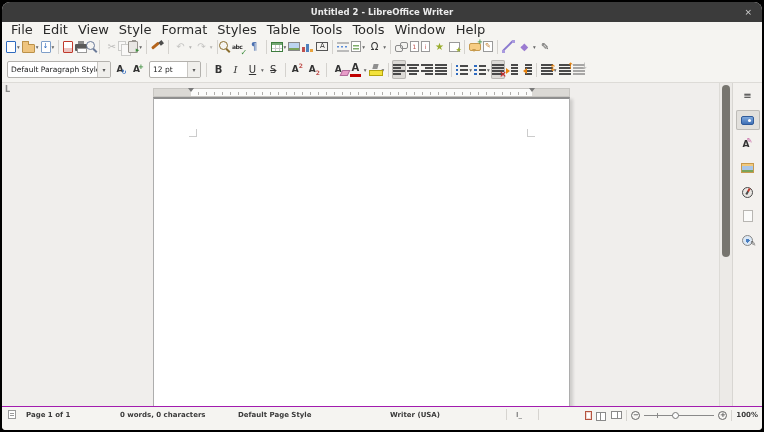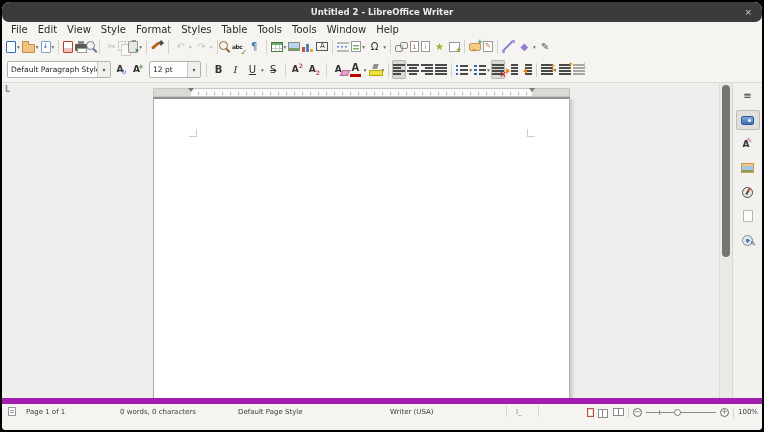--- a/index.html
+++ b/index.html
@@ -1,26 +1,26 @@
 <!DOCTYPE html>
 <html><head>
 <meta charset="utf-8">
 <style>
   * { margin:0; padding:0; box-sizing:border-box; }
   html,body { width:764px; height:432px; background:#000; font-family:"DejaVu Sans",sans-serif; overflow:hidden; }
   #window { position:absolute; left:2px; top:2px; width:760px; height:428px; background:#f5f4f1; border-radius:8px 8px 4px 4px; overflow:hidden; }
 
   
-  .titlebar { position:absolute; left:0; top:0; right:0; height:20px; background:#3b3b3b; display:flex; align-items:center; justify-content:center;border-radius:7px; }
+  .titlebar { position:absolute; left:0; top:0; right:0; height:20px; background:#3b3b3b; display:flex; align-items:center; justify-content:center; }
   .titlebar .title { font-size:8.5px; font-weight:bold; color:#ececec; }
   .close-btn { position:absolute; right:10px; top:0; height:20px; display:flex; align-items:center; color:#d5d5d5; font-size:9px; cursor:default; }
 
   
   .menubar { position:absolute; left:0; top:20px; right:0; height:14px; display:flex; align-items:center; padding-left:4px; }
-  .menu-item { font-size:10px; color:#2a2a2a; padding:0 5px; height:100%; display:flex; align-items:center; }
+  .menu-item { font-size:13px; color:#2a2a2a; padding:0 5px; height:100%; display:flex; align-items:center; }
 
   
   .toolbar1 { position:absolute; left:0; top:34px; right:0; height:21px; display:flex; align-items:center; padding:0 3px; }
   .toolbar2 { position:absolute; left:0; top:55px; right:0; height:26px; display:flex; align-items:center; padding:0 3px; border-bottom:1px solid #dddbd7; }
   .tbtn { display:inline-flex; align-items:center; justify-content:center; height:19px; padding:0 1px; border-radius:2px; position:relative; }
   .tbtn.active { background:#dcdad6; box-shadow:inset 0 0 0 1px #b8b6b2; }
   .tbtn.disabled { opacity:.45; }
   .dd { font-size:5.5px; color:#666; margin-left:1px; }
   .tsep { width:1px; height:14px; background:#d4d2ce; margin:0 3px; flex:none; }
   .combo { display:inline-flex; height:17px; background:#fff; border:1px solid #b3b1ad; border-radius:2px; align-items:center; margin:0 2px; overflow:hidden; flex:none; }
@@ -132,21 +132,21 @@
   .cmark.tr { right:34px; top:30px; border-left:1px solid #ccc; border-bottom:1px solid #ccc; }
   .vscroll { position:absolute; right:0; top:0; bottom:0; width:13px; background:#eceae7; border-left:1px solid #dddbd7; }
   .vthumb { position:absolute; left:2px; top:2px; width:8px; height:172px; background:#77756f; border-radius:4px; }
 
   
   .sidebar { position:absolute; right:0; top:81px; width:30px; bottom:16px; background:#f3f1ee; border-left:1px solid #d8d6d2; display:flex; flex-direction:column; align-items:center; padding-top:3px; gap:4px; }
   .sbtn { width:24px; height:20px; display:flex; align-items:center; justify-content:center; border-radius:2px; flex:none; }
   .sbtn.active { background:#e2e0dc; box-shadow:inset 0 0 0 1px #bdbbb7; }
 
   
-  .statusbar { position:absolute; left:0; right:0; bottom:0; height:32px; background:#f5f4f1; border-top:6px solid #a21caf; font-size:7px; color:#3a3a3a; }
+  .statusbar { position:absolute; left:0; right:0; bottom:0; height:24px; background:#f5f4f1; border-top:1px solid #a21caf; font-size:7px; color:#3a3a3a;font-weight:bold; }
   .sb { position:absolute; top:4px; white-space:nowrap; }
   .sbsep { position:absolute; top:2px; width:1px; height:11px; background:#d6d4d0; }
   .ic-docstat { position:absolute; left:6px; top:3px; width:8px; height:9px; border:1px solid #9a9a9a; background:#fff; }
   .ic-docstat::after { content:""; position:absolute; left:1px; top:2px; width:4px; height:1px; background:#9a9a9a; box-shadow:0 2px 0 #9a9a9a; }
   .sb-right { position:absolute; right:4px; top:2px; height:12px; display:flex; align-items:center; gap:4px; }
   .ic-view1 { width:7px; height:9px; border:1px solid #b5543f; background:#fff; box-shadow:inset 0 0 0 1px #f0d6cf; }
   .ic-view2 { width:11px; height:9px; position:relative; }
   .ic-view2::before, .ic-view2::after { content:""; position:absolute; top:1px; width:4px; height:7px; border:1px solid #8a8a8a; background:#fff; }
   .ic-view2::before { left:0; } .ic-view2::after { right:1px; }
   .ic-view3 { width:11px; height:8px; border:1px solid #8a8a8a; background:#fff; position:relative; }

